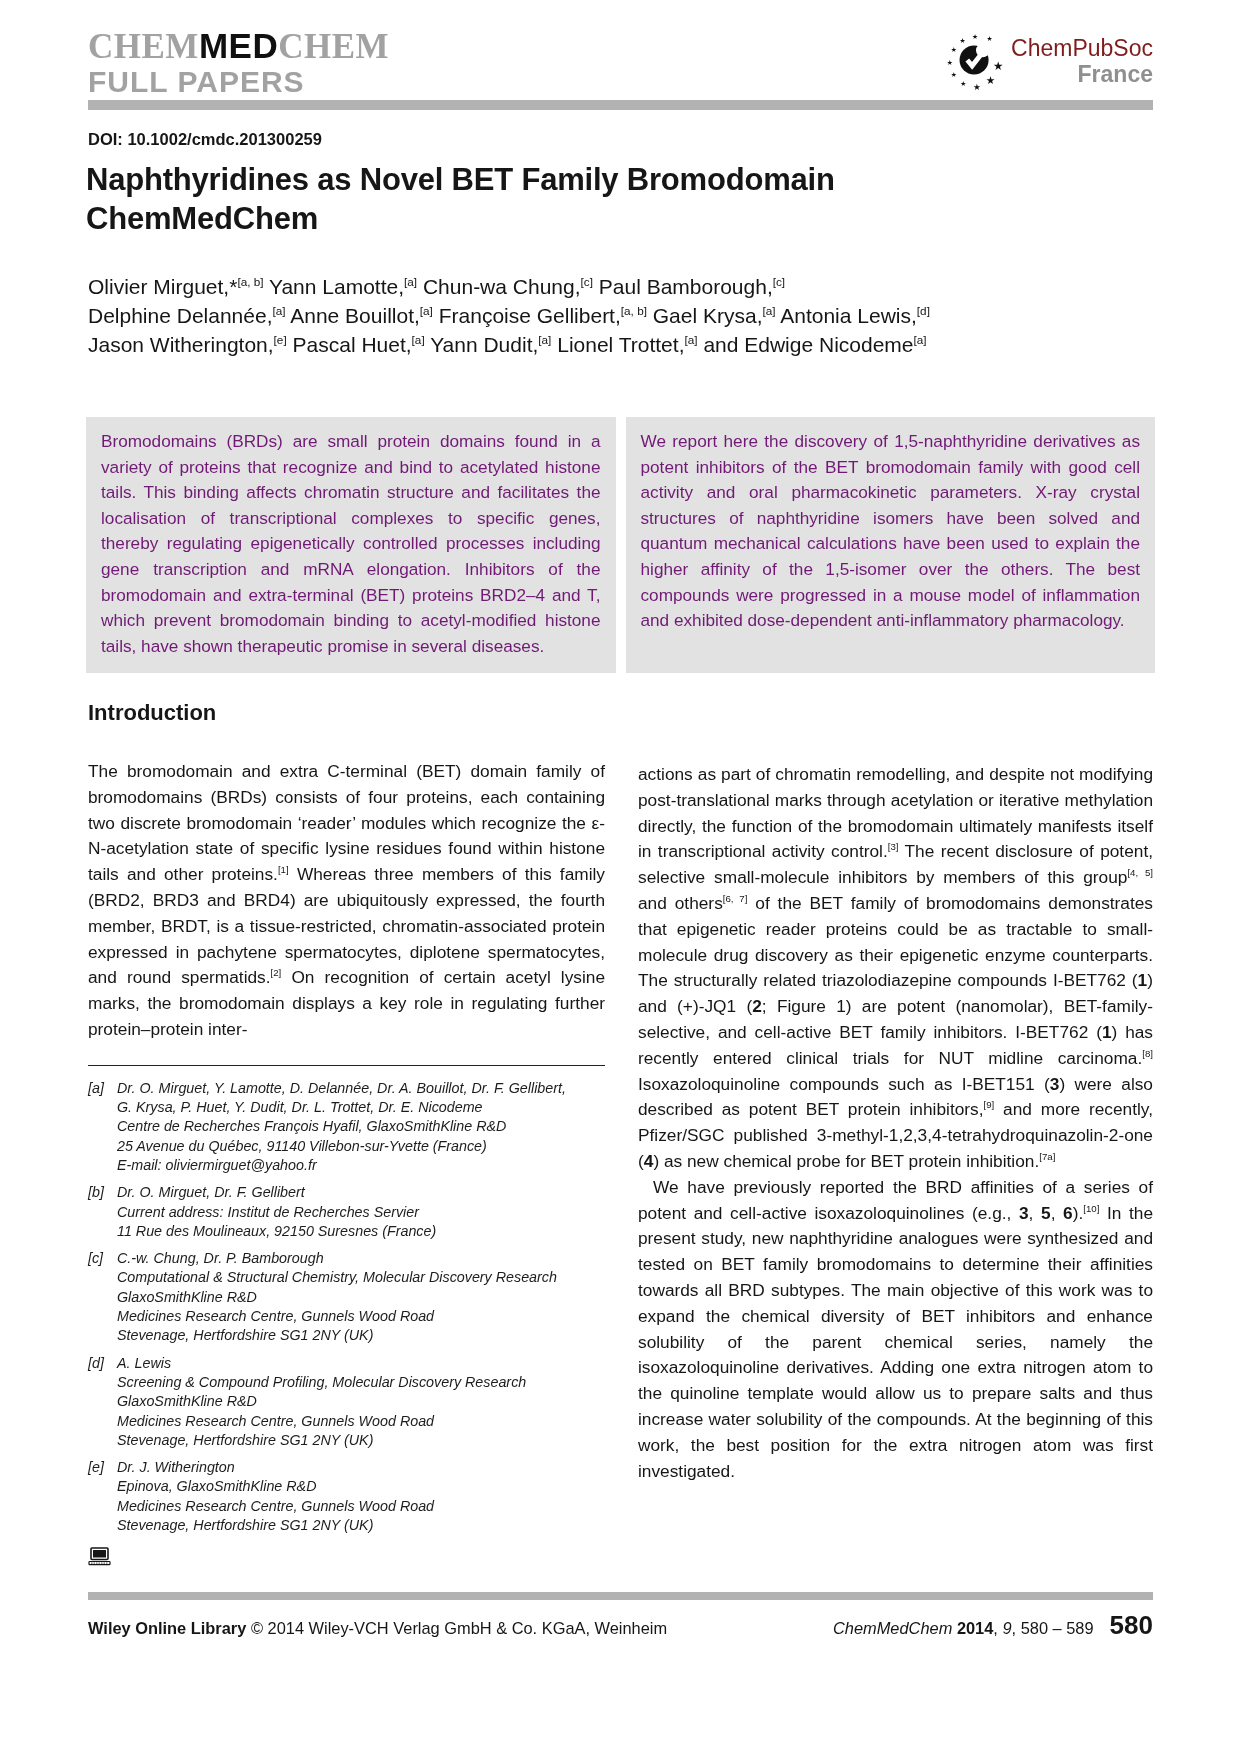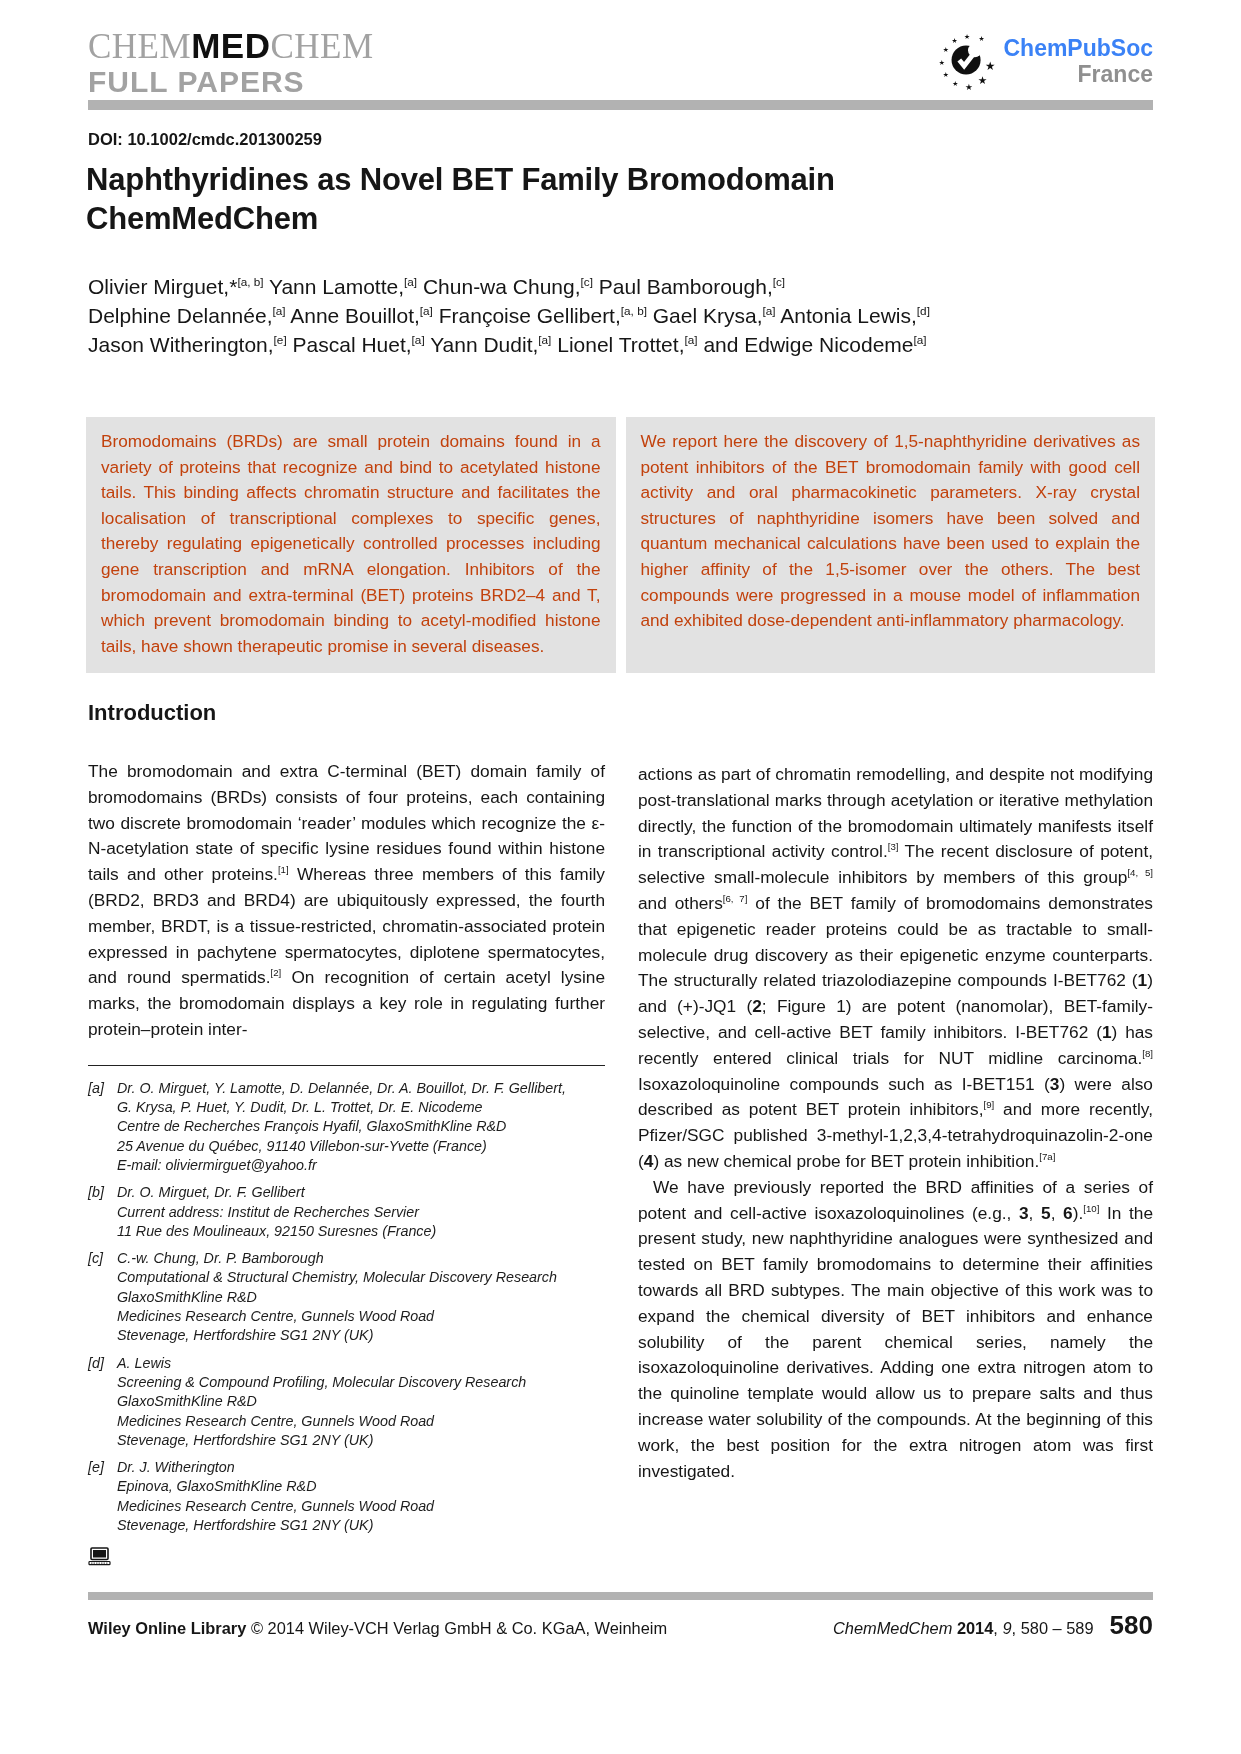--- a/index.html
+++ b/index.html
@@ -3,37 +3,37 @@
 <meta charset="utf-8">
 <style>
   html,body { margin:0; padding:0; background:#ffffff; }
   .page {
     position:relative; width:1241px; height:1754px; background:#ffffff;
     font-family:"Liberation Sans", sans-serif; color:#161616; overflow:hidden;
   }
   
   .masthead { position:absolute; left:88px; top:28px; width:1065px; display:flex; justify-content:space-between; align-items:flex-start; }
   .logo-line1 { font-size:35px; line-height:36px; letter-spacing:0.5px; }
-  .logo-serif { font-family:"Liberation Serif", serif; color:#a2a2a2; font-weight:400; }
+  .logo-serif { font-family:"Liberation Serif", serif; color:#a2a2a2; font-weight:700; }
   .logo-med   { font-family:"Liberation Sans", sans-serif; color:#101010; font-weight:700; }
   .logo-line2 { font-size:30px; line-height:33px; font-weight:700; color:#a2a2a2; letter-spacing:1px; }
   .society { display:flex; align-items:center; gap:4px; margin-top:2px; }
   .society-text { text-align:right; }
-  .society-name { font-size:23px; font-weight:700; color:#3b82f6; line-height:26px; }
+  .society-name { font-size:23px; font-weight:400; color:#7f1d1d; line-height:26px; }
   .society-region { font-size:23px; font-weight:700; color:#8f8f8f; line-height:26px; }
   .rule-gray { position:absolute; left:88px; width:1065px; background:#b2b2b2; }
   .top-rule { top:100px; height:10px; }
   
   .doi { position:absolute; left:88px; top:130px; font-size:16.5px; font-weight:700; }
   .title { position:absolute; left:86px; top:160px; width:840px; font-size:31px; font-weight:700; line-height:39px; letter-spacing:-0.2px; }
   .authors { position:absolute; left:88px; top:272px; width:1030px; font-size:21px; line-height:29px; }
   sup { font-size:0.56em; vertical-align:super; line-height:0; }
   
   .abstract-row { position:absolute; left:86px; top:417px; width:1069px; display:flex; gap:10px; }
-  .abstract-box { flex:1; background:#e2e2e2; padding:12px 15px 14px 15px; font-size:17.2px; line-height:25.6px; text-align:justify; color:#c2410c; }
+  .abstract-box { flex:1; background:#e2e2e2; padding:12px 15px 14px 15px; font-size:17.2px; line-height:25.6px; text-align:justify; color:#701a75; }
   
   .col-left  { position:absolute; left:88px;  top:700px; width:517px; }
   .col-right { position:absolute; left:638px; top:700px; width:515px; padding-top:62px; box-sizing:border-box; }
   .intro-heading { font-size:22px; font-weight:700; margin:0 0 33px 0; }
   .body-par { margin:0; font-size:17.3px; line-height:25.8px; text-align:justify; }
   .body-par.indent { text-indent:15px; margin-top:0; }
   
   .fn-rule { border:none; border-top:1.6px solid #222; margin:22px 0 13px 0; width:100%; }
   .fn { display:flex; margin-bottom:8px; font-style:italic; font-size:14.3px; line-height:19.3px; color:#1d1d1d; }
   .fn-label { width:29px; flex:none; }

